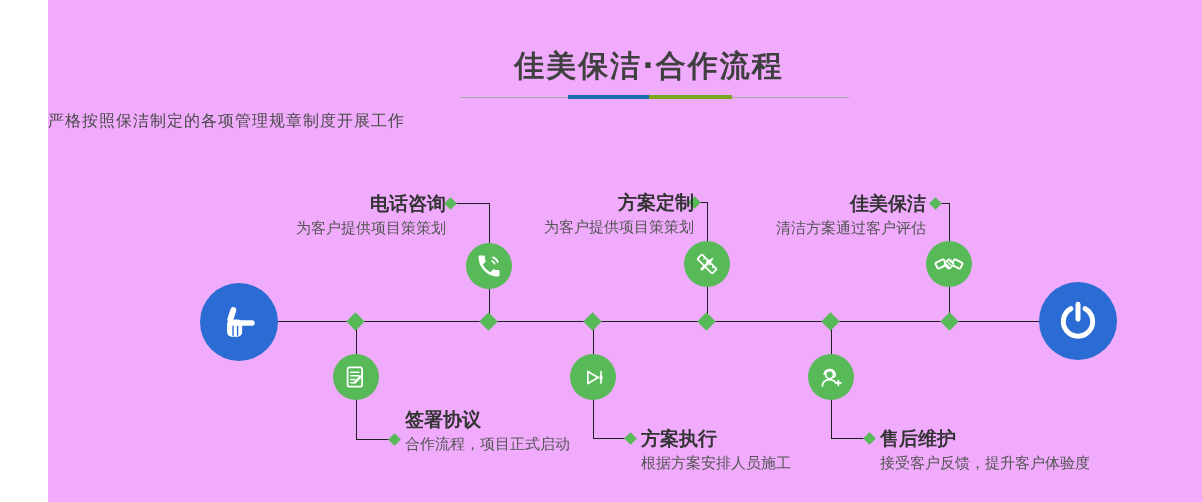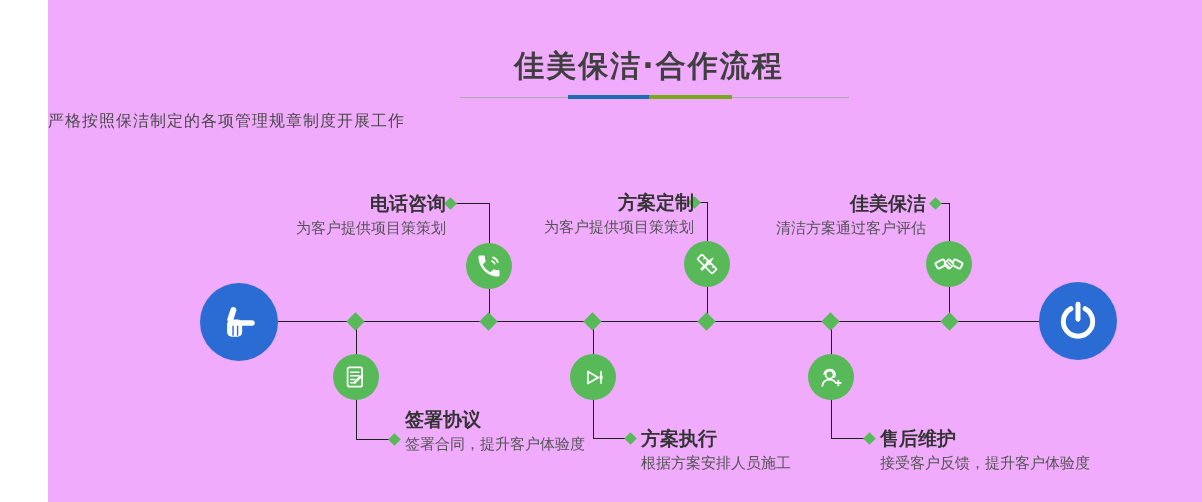--- a/index.html
+++ b/index.html
@@ -152,21 +152,21 @@
     <div class="step-title">方案定制</div>
     <div class="step-desc">为客户提供项目策策划</div>
   </div>
   <div class="abs t-label" style="right:324px;top:192px;">
     <div class="step-title">佳美保洁</div>
     <div class="step-desc">清洁方案通过客户评估</div>
   </div>
 
   <div class="abs b-label" style="left:357px;top:408px;">
     <div class="step-title">签署协议</div>
-    <div class="step-desc">签署合同，提升客户体验度</div>
+    <div class="step-desc">合作流程，项目正式启动</div>
   </div>
   <div class="abs b-label" style="left:832px;top:427px;">
     <div class="step-title">售后维护</div>
     <div class="step-desc">接受客户反馈，提升客户体验度</div>
   </div>
   <div class="abs b-label" style="left:593px;top:427px;">
     <div class="step-title">方案执行</div>
     <div class="step-desc">根据方案安排人员施工</div>
   </div>
 

